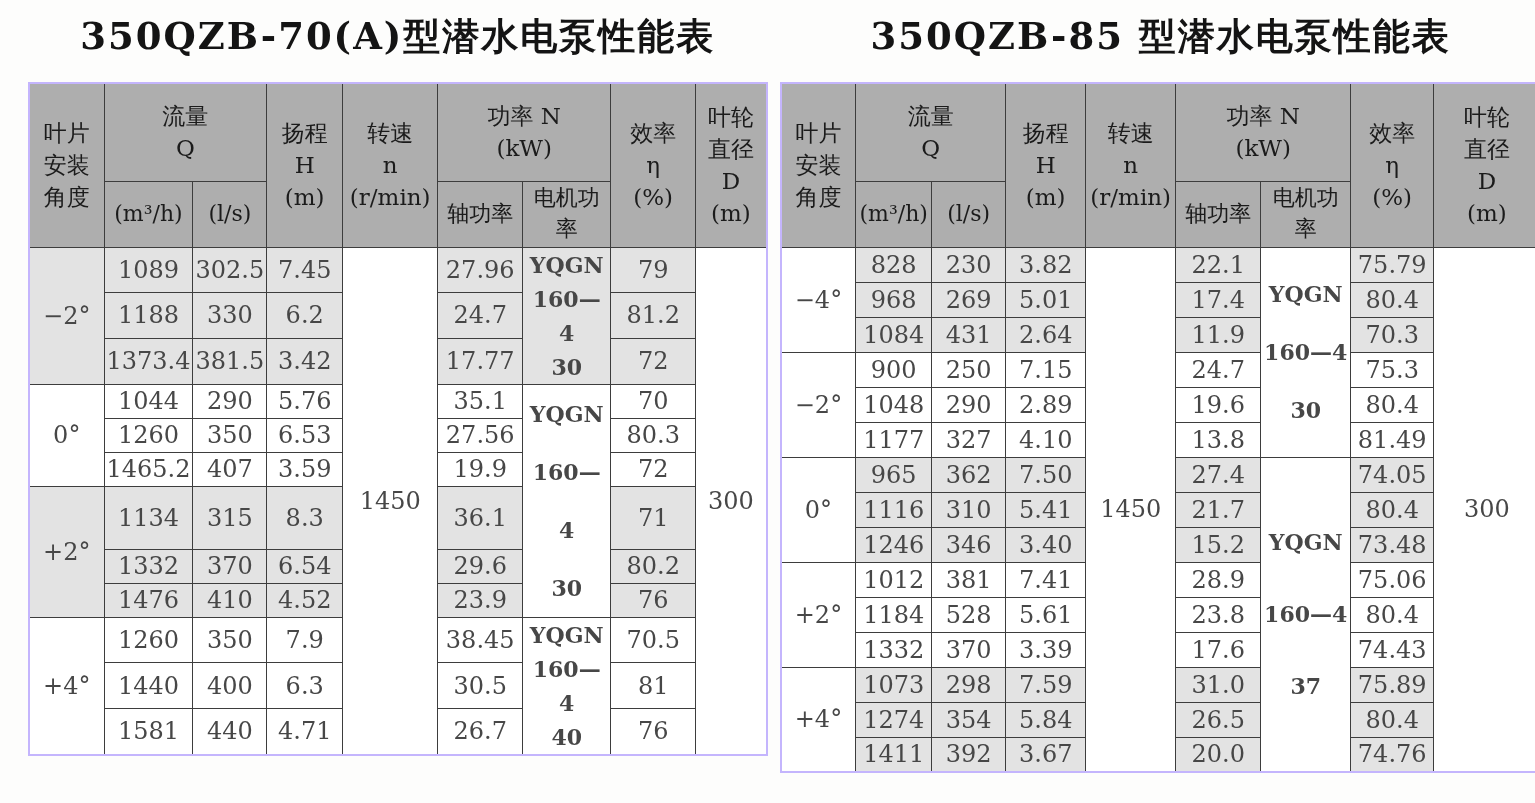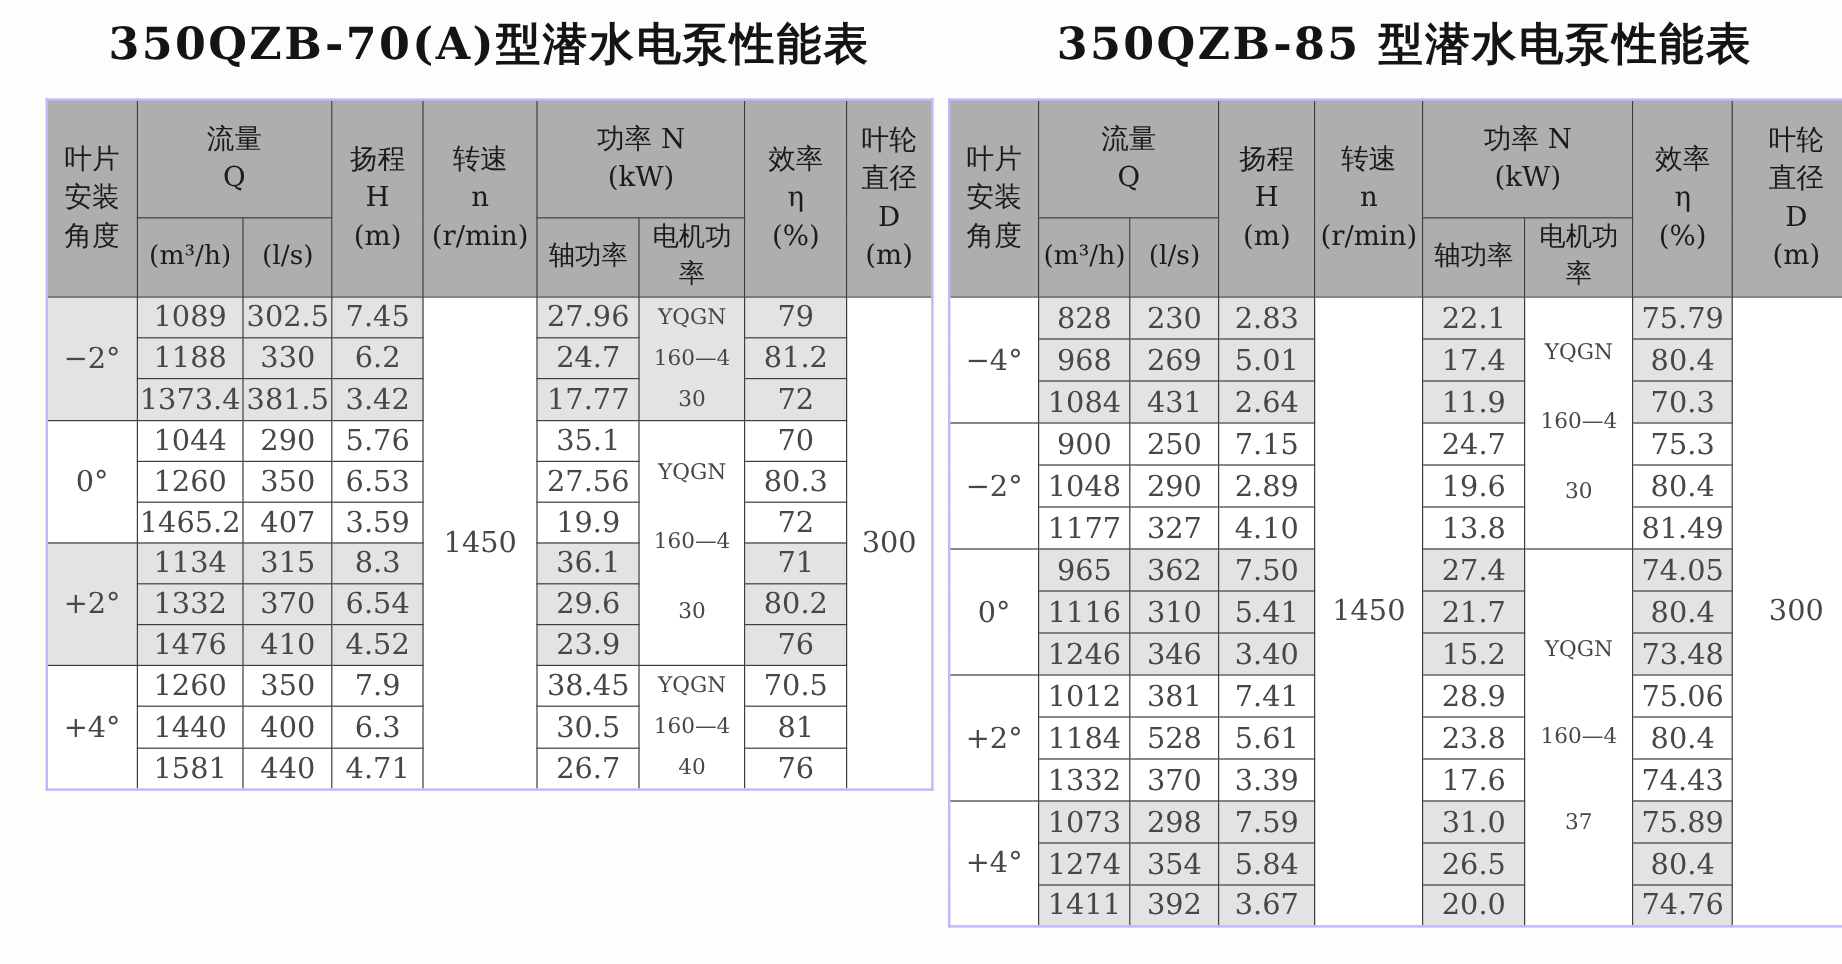--- a/index.html
+++ b/index.html
@@ -1,29 +1,29 @@
 <!DOCTYPE html>
 <html><head>
 <meta charset="utf-8">
 <style>
   html,body{margin:0;padding:0;background:#fdfdfc;}
   body{width:1535px;height:803px;overflow:hidden;font-family:"DejaVu Serif","Liberation Serif",serif;color:#3f3f3f;}
-  .wrap{display:flex;gap:12px;padding-left:38px;align-items:flex-start;}
+  .wrap{display:flex;gap:12px;padding-left:28px;align-items:flex-start;}
   .col{flex:0 0 auto;}
   .title{font-size:37px;font-weight:bold;color:#141414;text-align:center;margin:12px 0 20px;letter-spacing:2px;white-space:nowrap;}
   table{border-collapse:collapse;table-layout:fixed;border:2px solid #c4b5fd;}
   th,td{border:1px solid #3d3d3d;text-align:center;vertical-align:middle;padding:0 2px;white-space:pre-line;box-sizing:border-box;}
   thead th{background:#aeaeae;font-weight:normal;font-size:23px;line-height:1.4;color:#1b1b1b;}
   thead tr.h1 th{height:98px;}
   thead tr.h2 th{height:66px;font-size:22px;}
   tbody th,tbody td{font-weight:normal;font-size:24px;color:#474747;background:#ffffff;}
   .t70 tbody tr{height:34px;}
   .t85 tbody tr{height:35px;}
   .g{background:#e3e3e3 !important;}
-  td.motor{font-size:18px;line-height:34px;}
+  td.motor{font-size:22px;line-height:34px;font-weight:bold;}
   td.span6{line-height:58px;}
   td.span9{line-height:72px;}
 </style>
 </head>
 <body>
 
 <div class="wrap">
 
   <div class="col">
     <div class="title">350QZB-70(A)型潜水电泵性能表</div>
@@ -218,21 +218,21 @@
           <th>(l/s)</th>
           <th>轴功率</th>
           <th>电机功率</th>
         </tr>
       </thead>
       <tbody>
         <tr>
           <th rowspan="3">−4°</th>
           <td class="g">828</td>
           <td class="g">230</td>
-          <td class="g">2.83</td>
+          <td class="g">3.82</td>
           <td rowspan="15">1450</td>
           <td class="g">22.1</td>
           <td class="motor span6" rowspan="6">YQGN
 160—4
 30</td>
           <td class="g">75.79</td>
           <td rowspan="15">300</td>
         </tr>
         <tr>
           <td class="g">968</td>

